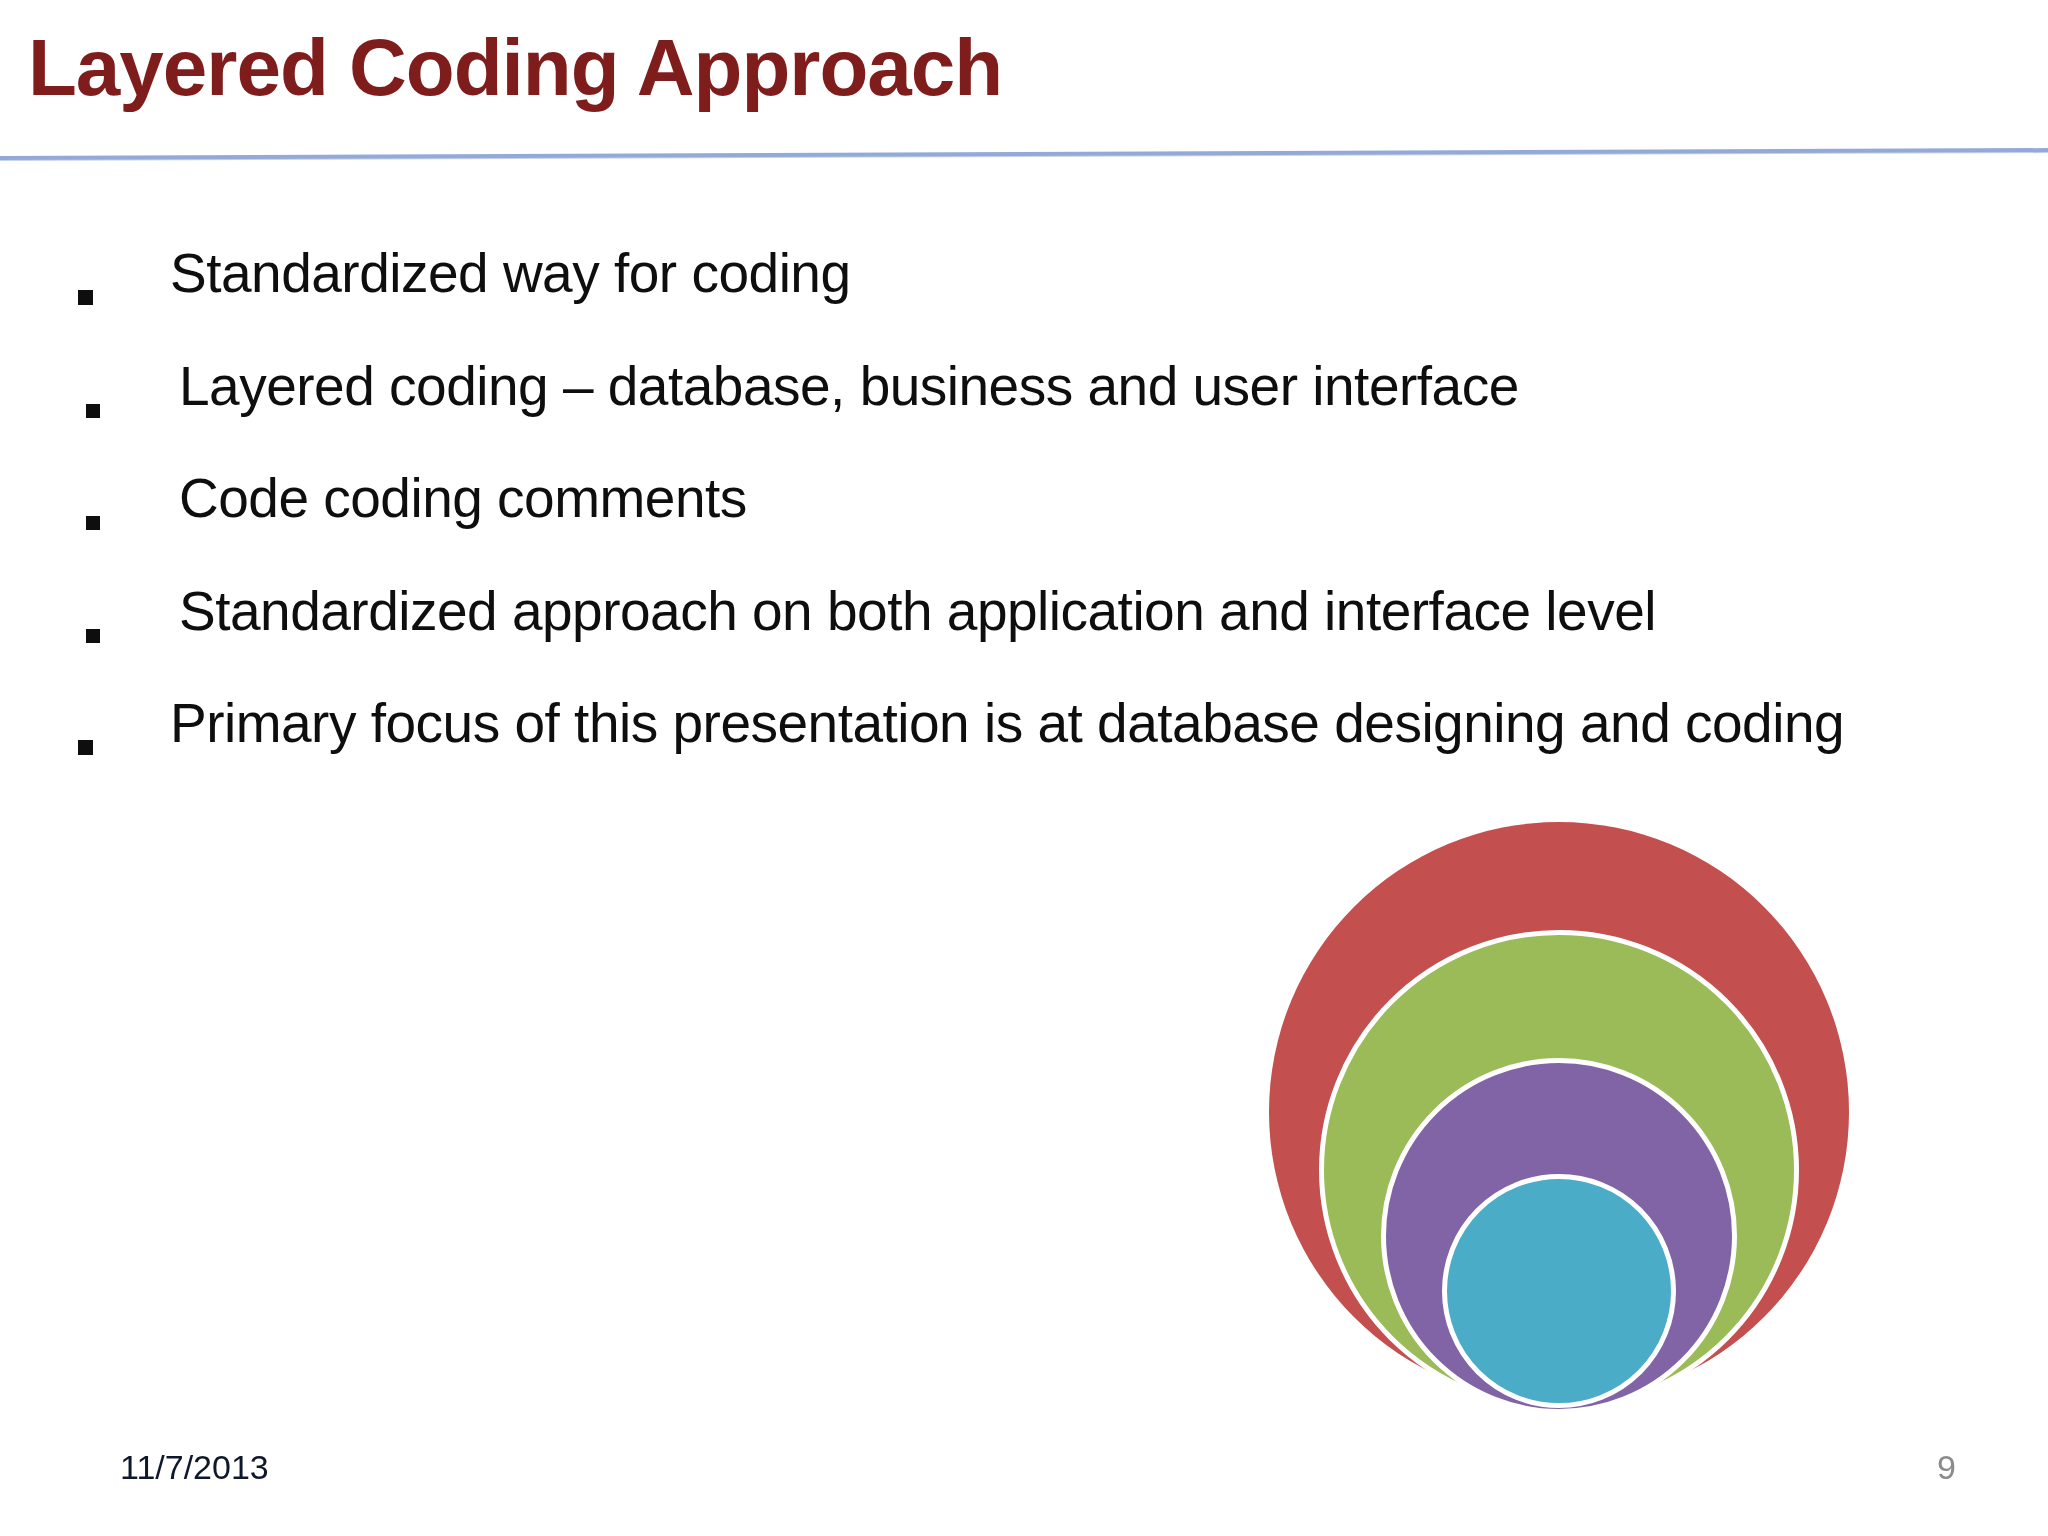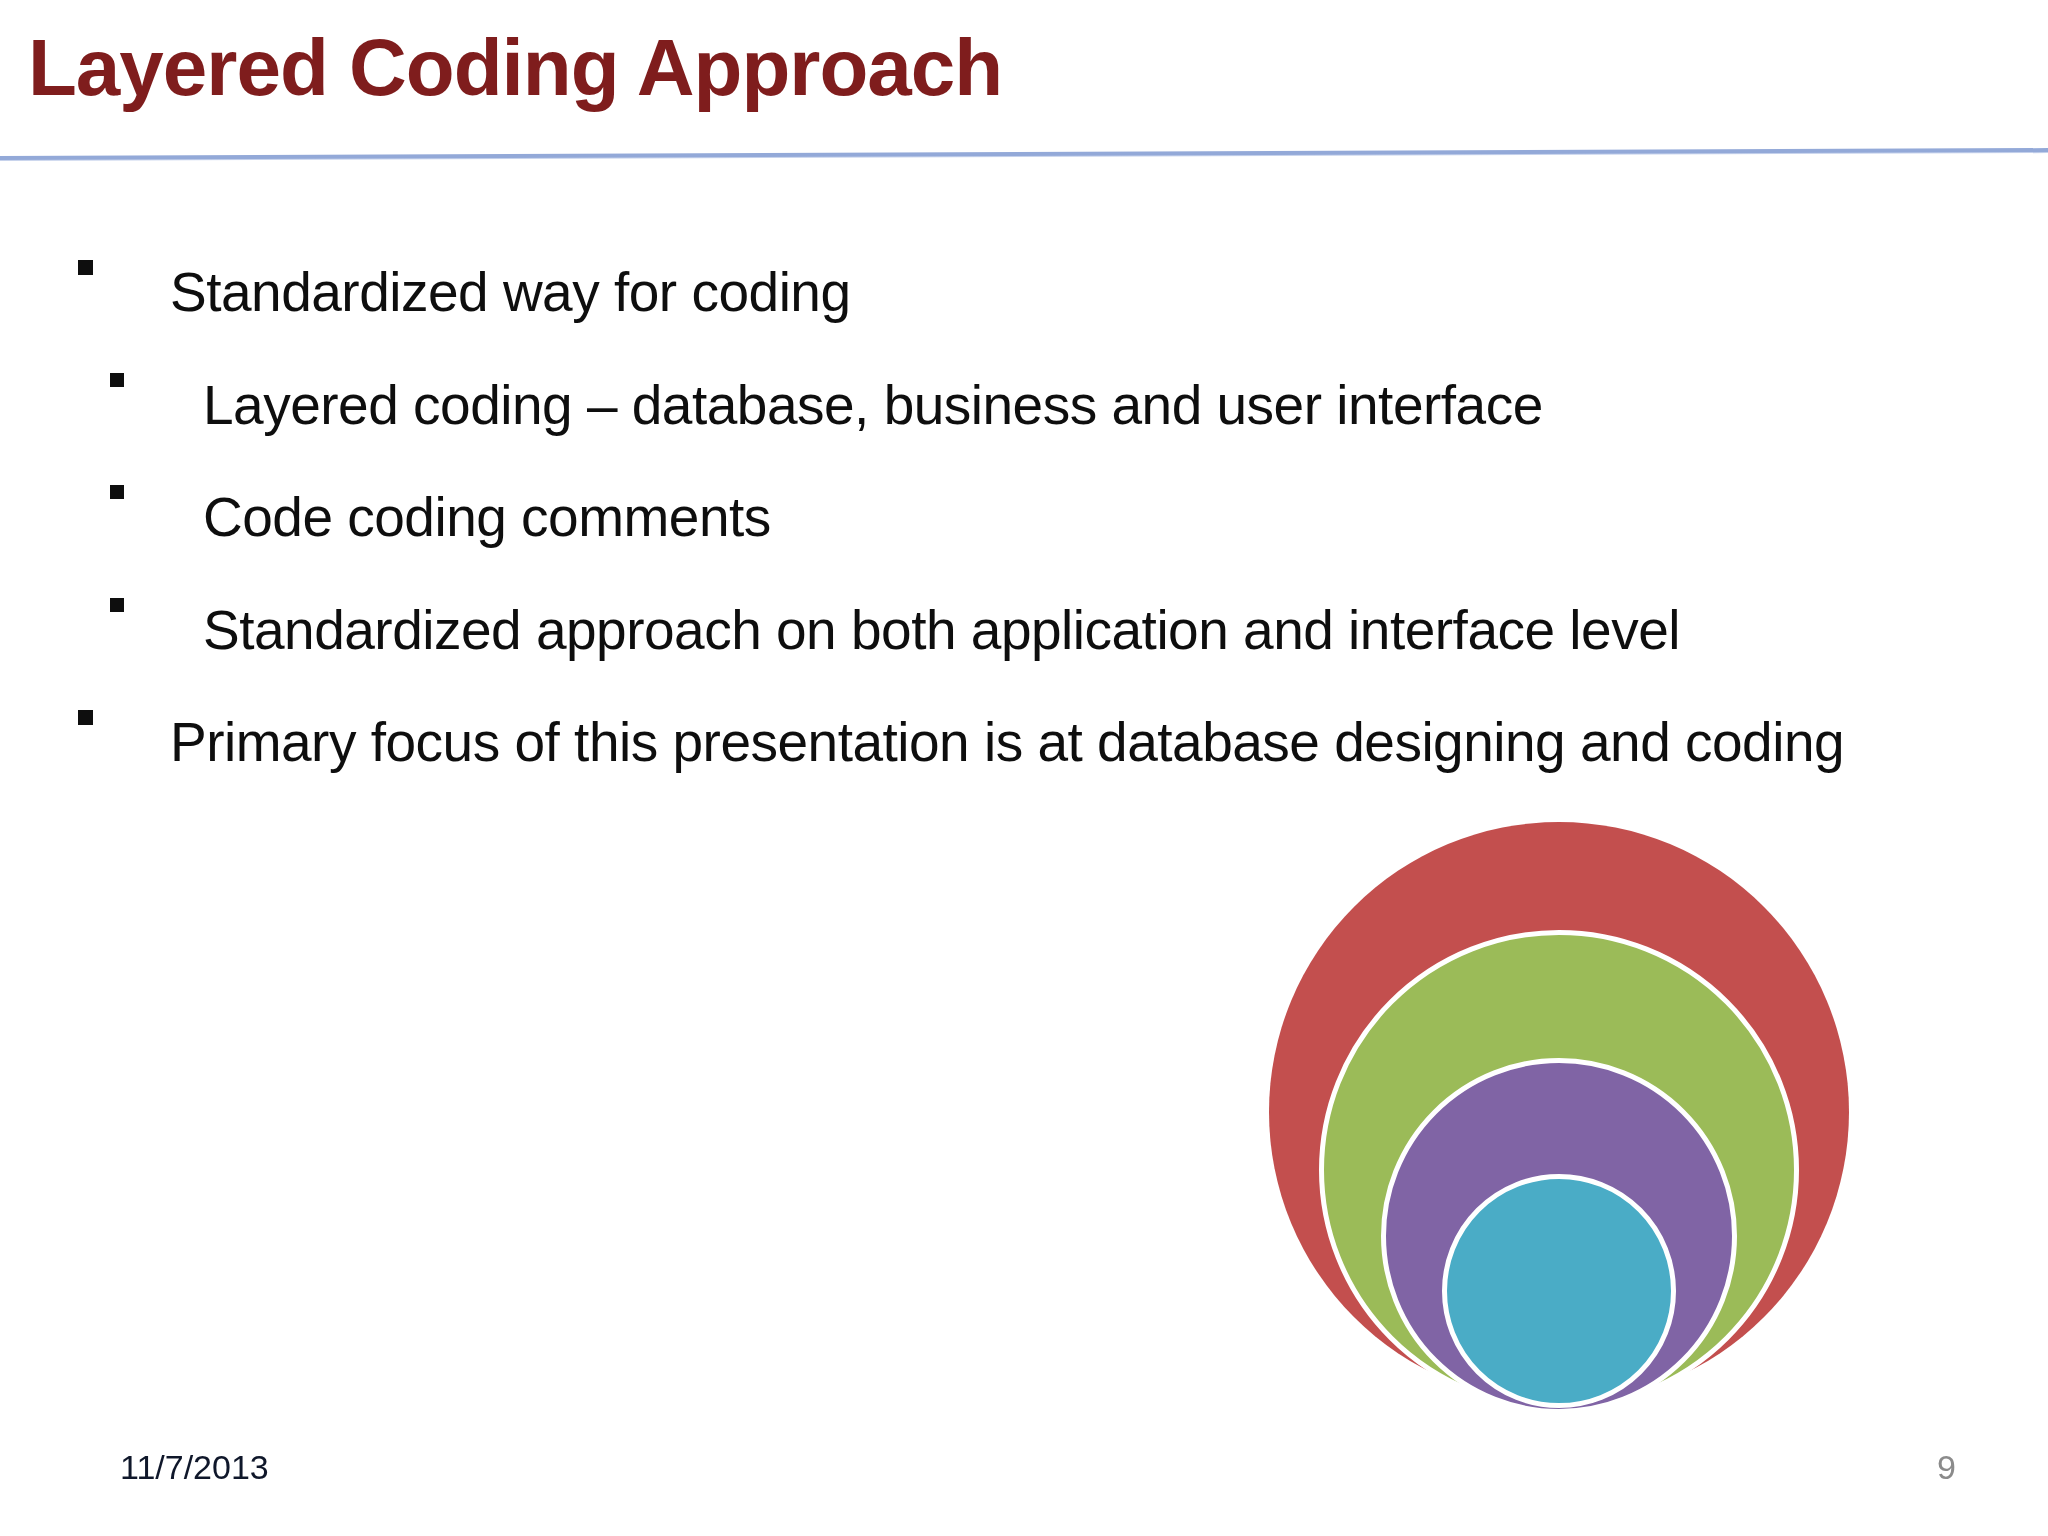--- a/index.html
+++ b/index.html
@@ -14,26 +14,26 @@
     font-size:80px;font-weight:bold;letter-spacing:-1px;color:#7f1d1d;
   }
   .title-divider{
     position:absolute;left:-4px;top:152px;width:2056px;height:4px;
     background:#93a9d8;
     box-shadow:0 1px 0 #c6d2ec;
     transform:rotate(-0.22deg);
   }
   .bullet-row{
     position:absolute;left:0;right:40px;height:64px;
-    display:flex;align-items:flex-start;
-    font-size:55px;letter-spacing:-0.5px;color:#0e0e0e;white-space:nowrap;margin-top:19px;
+    display:flex;align-items:flex-end;
+    font-size:55px;letter-spacing:-0.5px;color:#0e0e0e;white-space:nowrap;
   }
   .bullet-row.level-1{padding-left:78px;}
   .bullet-row.level-1 .bullet-marker-icon{width:15px;height:15px;margin-right:77px;}
-  .bullet-row.level-2{padding-left:110px;}
+  .bullet-row.level-2{padding-left:86px;}
   .bullet-row.level-2 .bullet-marker-icon{width:14px;height:14px;margin-right:79px;}
   .bullet-marker-icon{background:#0e0e0e;flex:0 0 auto;}
   .row-0{top:241px;}
   .row-1{top:354px;}
   .row-2{top:466px;}
   .row-3{top:579px;}
   .row-4{top:691px;}
 
   .diagram{
     position:absolute;left:1267px;top:822px;width:584px;height:600px;

